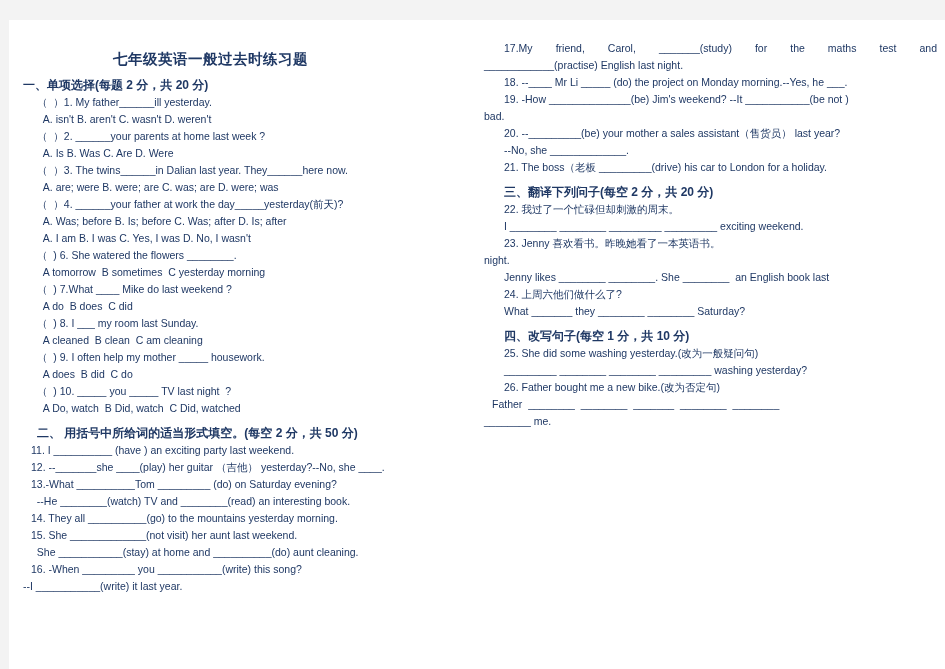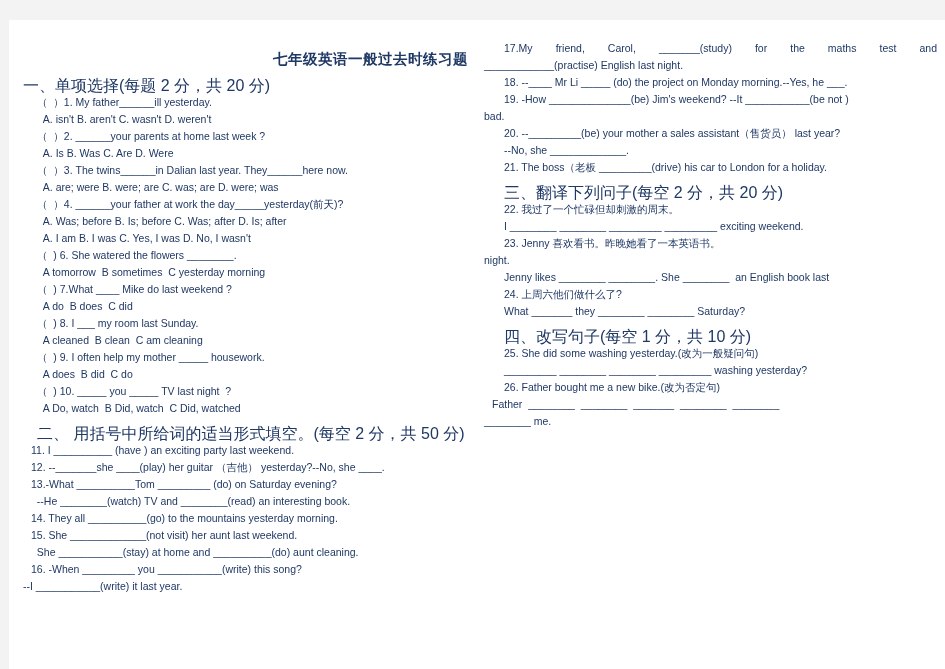--- a/index.html
+++ b/index.html
@@ -41,25 +41,24 @@
     padding: 0 8px 8px 8px;
   }
   h1.doc-title {
     font-size: 14.5px;
     font-weight: bold;
     margin: 30px 0 0 0;
     padding: 0 0 0 90px;
     letter-spacing: 0.5px;
     line-height: 1.3;
     color: #1f3864;
-    text-align: right;
   }
   .section-head {
-    font-size: 16px;
-    font-weight: normal;
+    font-size: 12px;
+    font-weight: bold;
     margin: 8px 0 0 0;
     line-height: 17px;
     color: #1f3864;
   }
   .ln {
     font-size: 10.5px;
     line-height: 17px;
     white-space: pre-wrap;
     color: #1f3864;
     margin: 0;

